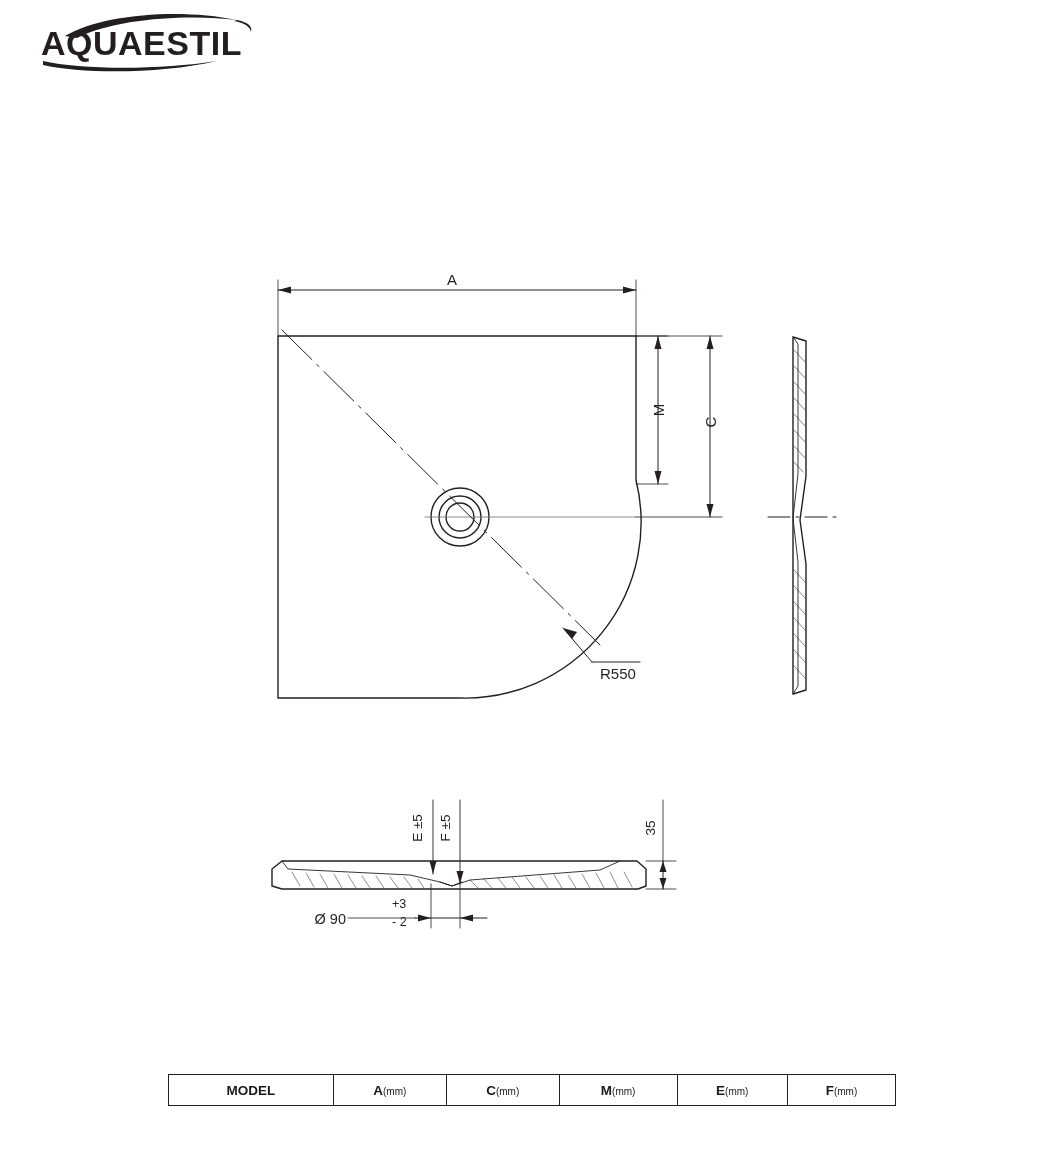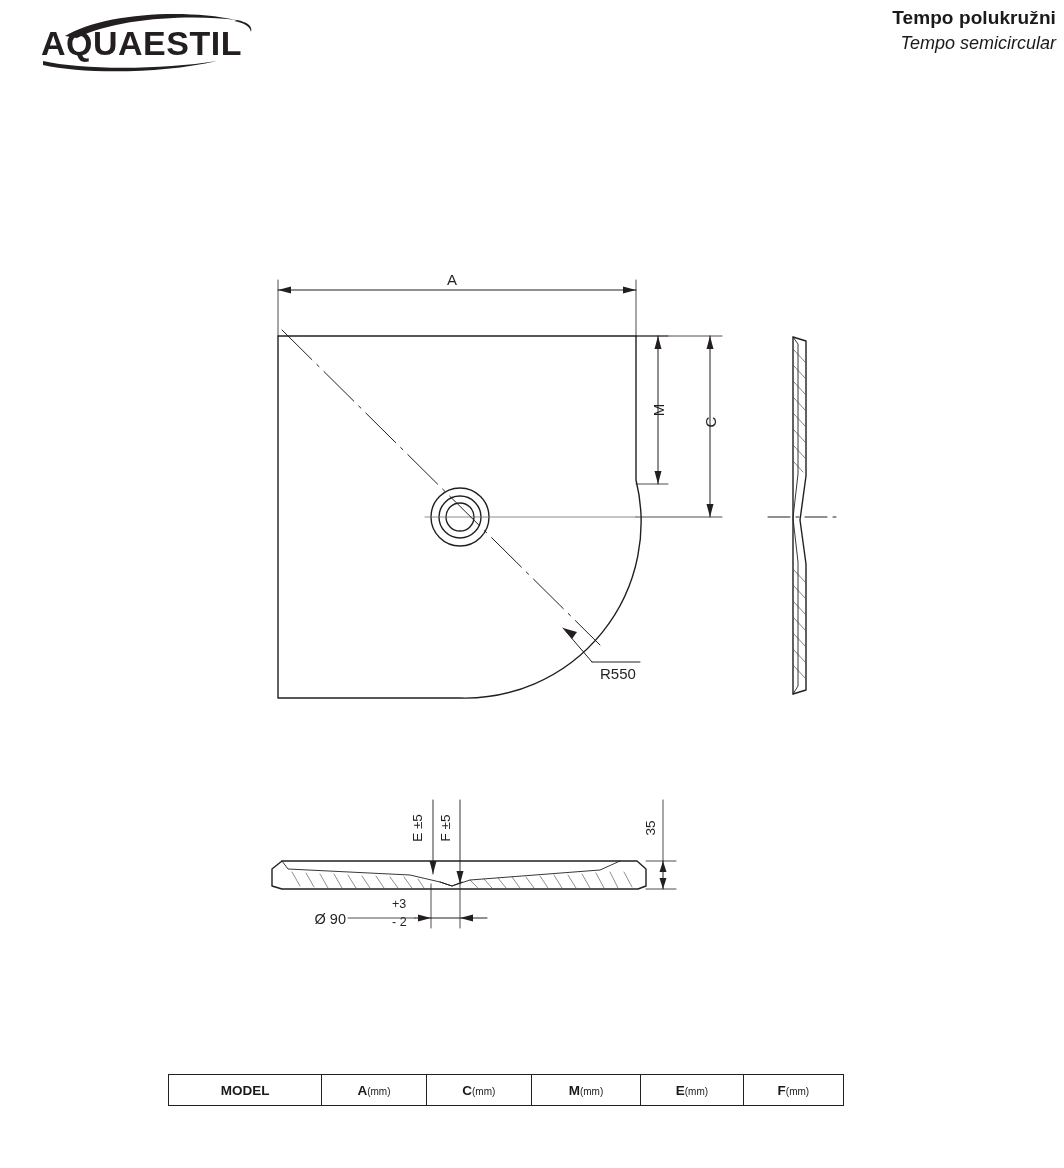--- a/index.html
+++ b/index.html
@@ -55,21 +55,21 @@
     width: 1064px;
     height: 1050px;
   }
   .drawing svg { display: block; }
 
   
   .spec-table {
     position: absolute;
     left: 168px;
     top: 1074px;
-    width: 676px;
+    width: 728px;
     border-collapse: collapse;
     font-size: 13.5px;
   }
   .spec-table td, .spec-table th {
     border: 1px solid #231f20;
     height: 30px;
     text-align: center;
     font-weight: normal;
     padding: 0;
   }
@@ -93,24 +93,20 @@
 
       <path d="M24 28 C60 6, 140 0, 196 12 C150 6, 74 10, 36 30 Z" fill="#231f20"></path>
       <path d="M196 12 C206 14, 212 18, 210 24 C209 18, 203 15, 193 13 Z" fill="#231f20"></path>
 
       <text x="0" y="47" font-family="Liberation Sans, sans-serif" font-size="34" font-weight="bold" letter-spacing="0.5" fill="#231f20">AQUAESTIL</text>
 
       <path d="M2 53 C40 62, 120 62, 176 53 C120 66, 42 66, 2 57 Z" fill="#231f20"></path>
     </svg>
   </div>
 
-  <div class="title-block">
-    <div class="title-main">Tempo polukružni</div>
-    <div class="title-sub">Tempo semicircular</div>
-  </div>
 
   <div class="drawing">
     <svg width="1064" height="1050" viewBox="0 0 1064 1050" xmlns="http://www.w3.org/2000/svg">
       <g fill="none" stroke="#231f20" stroke-width="1.4" stroke-linecap="round" stroke-linejoin="round">
 
         <path d="M278 336 L636 336 L636 480 A176 176 0 0 1 460 698 L278 698 Z"></path>
 
         <path d="M284 342 L630 342 L630 480 A170 170 0 0 1 460 692 L284 692 Z" stroke="#9b9b9b" stroke-width="0.7" opacity="0.0"></path>
 
         <circle cx="460" cy="517" r="29"></circle>

